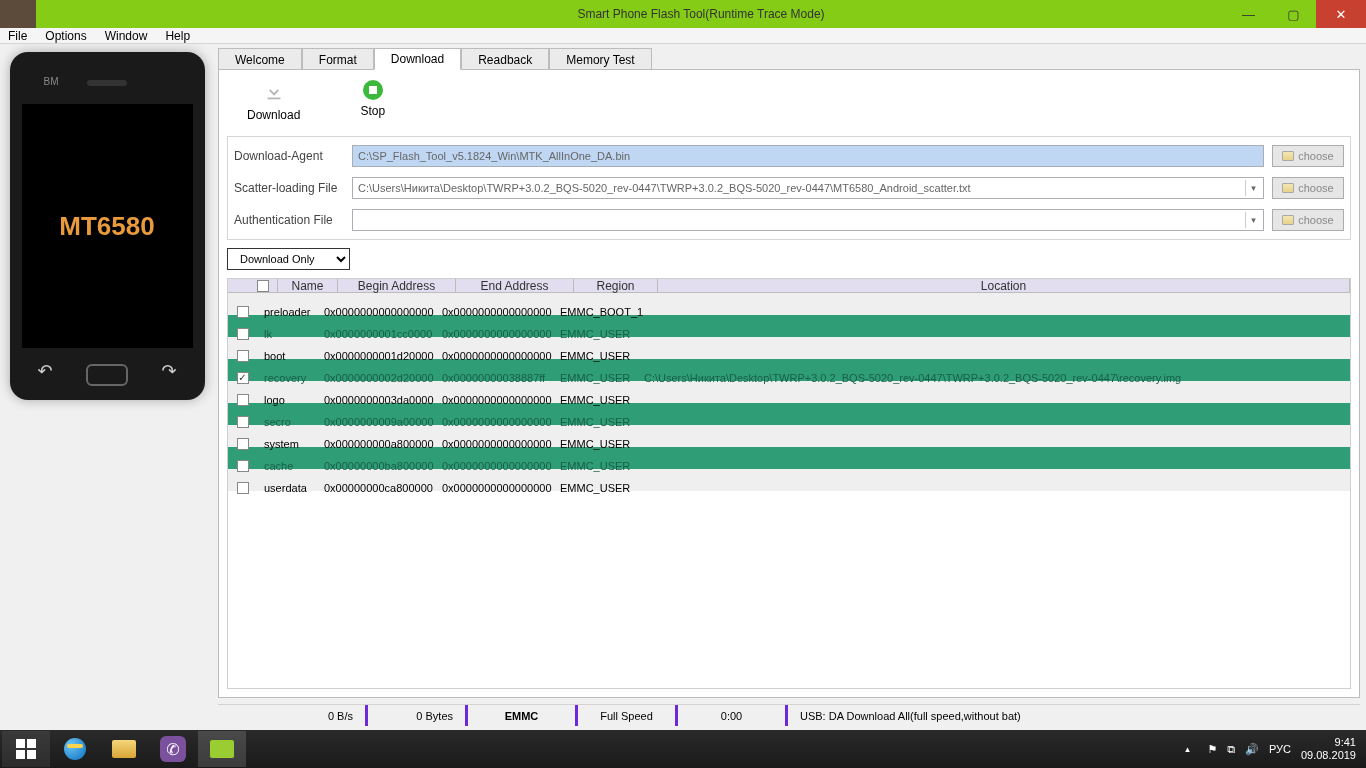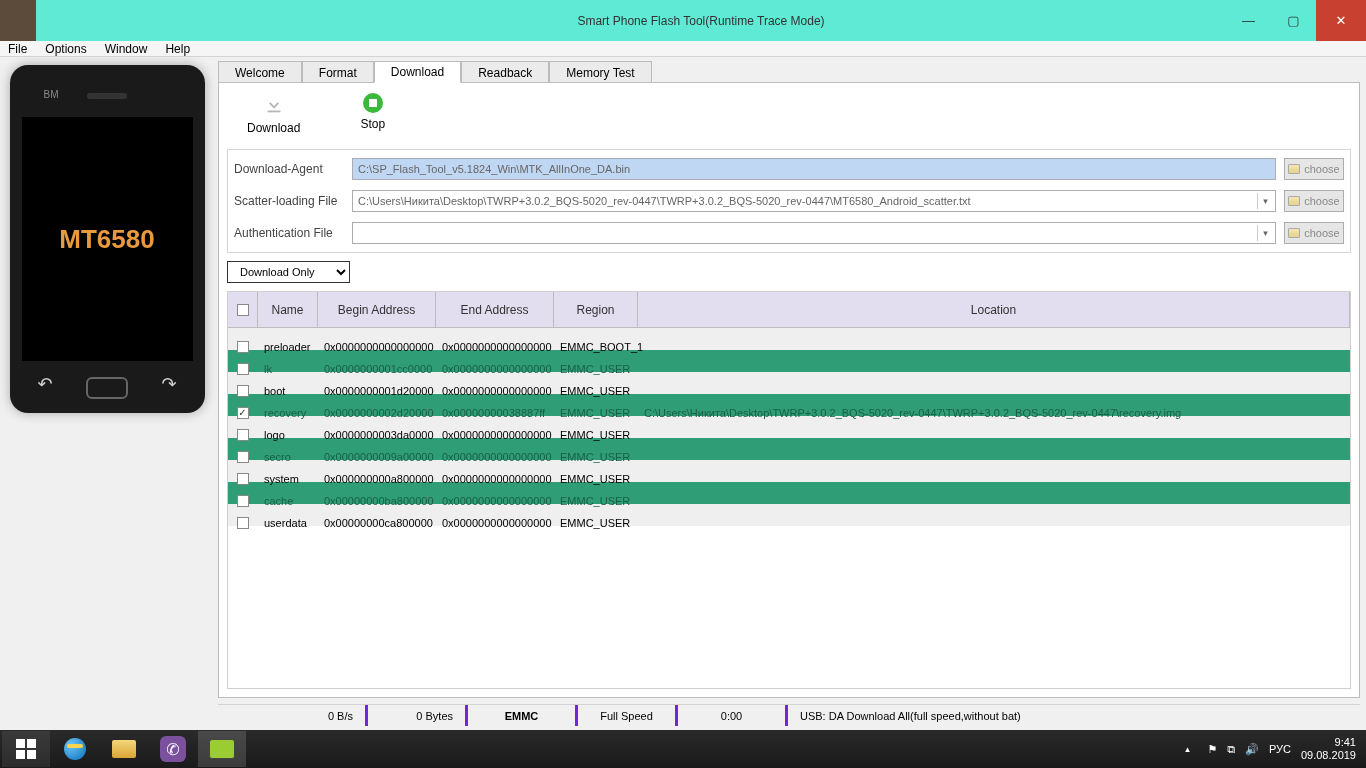--- a/index.html
+++ b/index.html
@@ -1,18 +1,18 @@
 <!DOCTYPE html>
 <html><head>
 <meta charset="utf-8">
 <style>
 * { box-sizing: border-box; margin: 0; padding: 0; font-family: 'Segoe UI', Tahoma, sans-serif; }
 html, body { width: 1366px; height: 768px; overflow: hidden; background: #5c4a3a; }
 .window { width: 100%; height: 100%; display: flex; flex-direction: column; }
-.titlebar { height: 41px; background: #5eead4; display: flex; align-items: center; position: relative; margin-left: 36px; }
+.titlebar { height: 28px; background: #84cc16; display: flex; align-items: center; position: relative; margin-left: 36px; }
 .titlebar-title { position: absolute; left: 50%; transform: translateX(-50%); font-size: 12px; color: #333; }
 .titlebar-buttons { position: absolute; right: 0; top: 0; height: 100%; display: flex; }
 .titlebar-btn { width: 45px; height: 100%; display: flex; align-items: center; justify-content: center; font-size: 13px; color: #333; }
 .titlebar-btn.close { background: #c84030; color: #fff; width: 50px; }
 .menubar { height: 16px; background: #f5f5f5; border-bottom: 1px solid #d4d4d4; display: flex; align-items: center; padding: 0 8px; gap: 18px; font-size: 12px; }
 .menubar span { cursor: default; }
 .content { flex: 1; background: #f0f0f0; display: flex; padding: 4px 6px 4px 2px; gap: 6px; overflow: hidden; }
 .phone-panel { width: 210px; display: flex; align-items: flex-start; justify-content: center; padding-top: 4px; }
 .phone { width: 195px; height: 348px; background: #1a1a1a; border-radius: 18px; position: relative; box-shadow: 0 0 12px rgba(0,0,0,0.3); }
 .phone-bm { position: absolute; top: 24px; left: 14px; font-size: 10px; color: #888; margin-left: 20px; }
@@ -33,26 +33,26 @@
 .tool-icon-download svg { width: 22px; height: 22px; }
 .tool-icon-stop { width: 20px; height: 20px; border-radius: 50%; background: #3cb83c; display: flex; align-items: center; justify-content: center; }
 .tool-icon-stop::after { content: ''; width: 8px; height: 8px; background: #fff; }
 .file-box { border: 1px solid #d6d6d6; padding: 8px 6px; display: flex; flex-direction: column; gap: 10px; }
 .file-row { display: flex; align-items: center; gap: 8px; font-size: 12px; }
 .file-label { width: 110px; color: #444; }
 .file-input { flex: 1; height: 22px; border: 1px solid #abadb3; padding: 8px 5px; font-size: 11px; color: #666; background: #fff; }
 .file-input.blue { background: #c0d7f3; }
 .file-input.combo { background: #fff; position: relative; }
 .combo-arrow { position: absolute; right: 2px; top: 2px; width: 16px; height: 16px; border-left:1px solid #ccc; display:flex; align-items:center; justify-content:center; font-size:9px; color:#666;}
-.choose-btn { width: 60px; height: 22px; border: 1px solid #adadad; background: #e6e6e6; font-size: 11px; display: flex; align-items: center; justify-content: center; gap: 4px; color:#888; cursor: default; }
+.choose-btn { width: 72px; height: 22px; border: 1px solid #adadad; background: #e6e6e6; font-size: 11px; display: flex; align-items: center; justify-content: center; gap: 4px; color:#888; cursor: default; }
 .folder-icon { width:12px; height:10px; border:1px solid #aaa; border-radius:1px; background:linear-gradient(#f5e6b3,#e6d28a); position:relative;}
 .mode-row { display: flex; }
 .mode-select { height: 22px; border: 1px solid #333; font-size: 11px; padding: 0 18px 0 8px; background: #fff; }
 .table-wrap { flex: 1; border: 1px solid #cfcfcf; overflow: hidden; display:flex; flex-direction:column;}
-.thead { display: flex; background: #e2deef; border-bottom: 1px solid #bcbcbc; height: 36px; font-size: 12px; }
+.thead { display: flex; background: #e2deef; border-bottom: 1px solid #bcbcbc; height: 14px; font-size: 12px; padding-left: 20px; }
 .th { border-right: 1px solid #bcbcbc; display: flex; align-items: center; justify-content: center; padding: 0 4px; color:#333;}
 .th.chk { width: 30px; justify-content:center;}
 .th.name { width: 60px; }
 .th.begin { width: 118px; }
 .th.end { width: 118px; }
 .th.region { width: 84px; }
 .th.location { flex: 1; }
 .tbody { flex:1; overflow:auto; }
 .trow { display: flex; height: 22px; font-size: 11px; align-items: stretch; border-bottom: 1px solid transparent; }
 .trow.gray { background: #efefef; }

